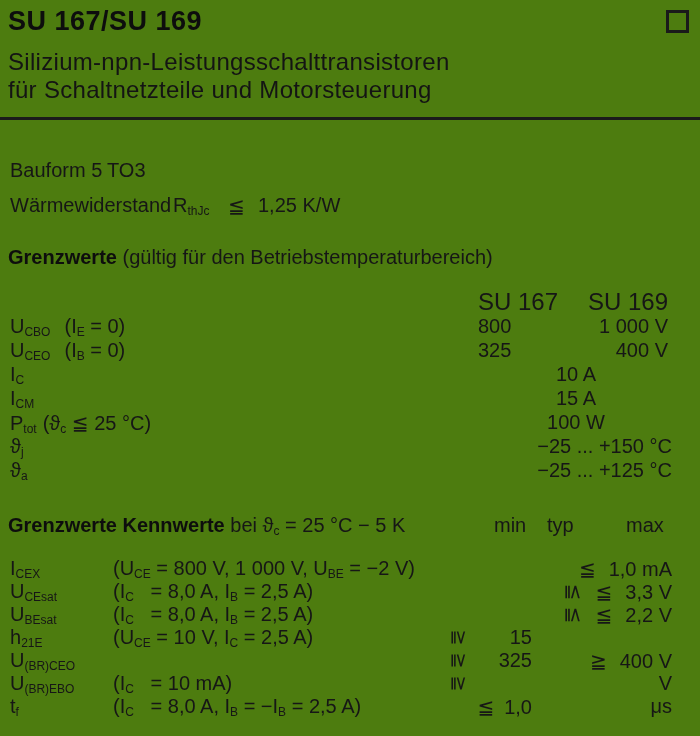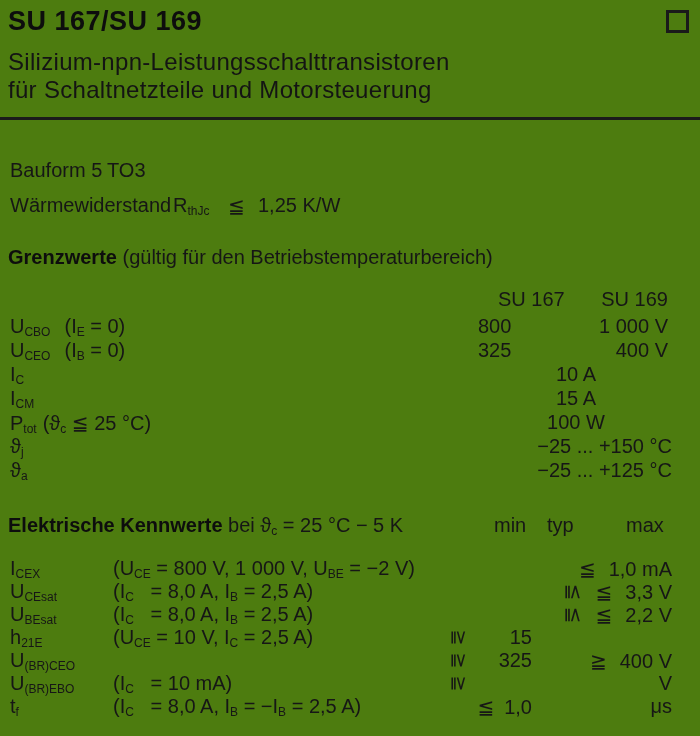--- a/index.html
+++ b/index.html
@@ -42,21 +42,21 @@
   .v169 { position:absolute; right:32px; text-align:right; }
   .vcenter { position:absolute; left:478px; width:196px; text-align:center; }
   .vright { position:absolute; right:28px; text-align:right; }
   
   .e-name { position:absolute; left:10px; }
   .e-cond { position:absolute; left:113px; }
   .e-minrot { position:absolute; left:452px; width:22px; font-size:19px; }
   .e-min  { position:absolute; left:410px; width:122px; text-align:right; }
   .e-min .sign { margin-right:10px; }
   .e-max { position:absolute; right:28px; display:flex; gap:13px; align-items:baseline; justify-content:flex-end; }
-  .colhead { font-size:20px;margin-left:20px; }
+  .colhead { font-size:24px; }
 </style>
 </head>
 <body>
 
 <div class="page">
 
   <div class="abs title">SU 167/SU 169</div>
   <div class="abs corner-square"></div>
   <div class="abs subtitle">
     <div>Silizium-npn-Leistungsschalttransistoren</div>
@@ -112,21 +112,21 @@
     <span class="l-wrap"><span>ϑ<span class="sb">j</span></span></span>
     <span class="vright">−25 ... +150 °C</span>
   </div>
   <div class="row" style="top:459px">
     <span class="l-wrap"><span>ϑ<span class="sb">a</span></span></span>
     <span class="vright">−25 ... +125 °C</span>
   </div>
 
   <div class="row" style="top:514px">
     <span class="abs" style="left:8px">
-      <span class="bold">Elektrische Kennwerte</span><span> bei ϑ<span class="sb">c</span> = 25 °C − 5 K</span>
+      <span class="bold">Grenzwerte Kennwerte</span><span> bei ϑ<span class="sb">c</span> = 25 °C − 5 K</span>
     </span>
     <span class="abs" style="left:494px">min</span>
     <span class="abs" style="left:547px">typ</span>
     <span class="abs" style="left:626px">max</span>
   </div>
 
   <div class="row" style="top:557px">
     <span class="e-name">I<span class="sb">CEX</span></span>
     <span class="e-cond">(U<span class="sb">CE</span> = 800 V, 1 000 V, U<span class="sb">BE</span> = −2 V)</span>
     <span class="e-max">

